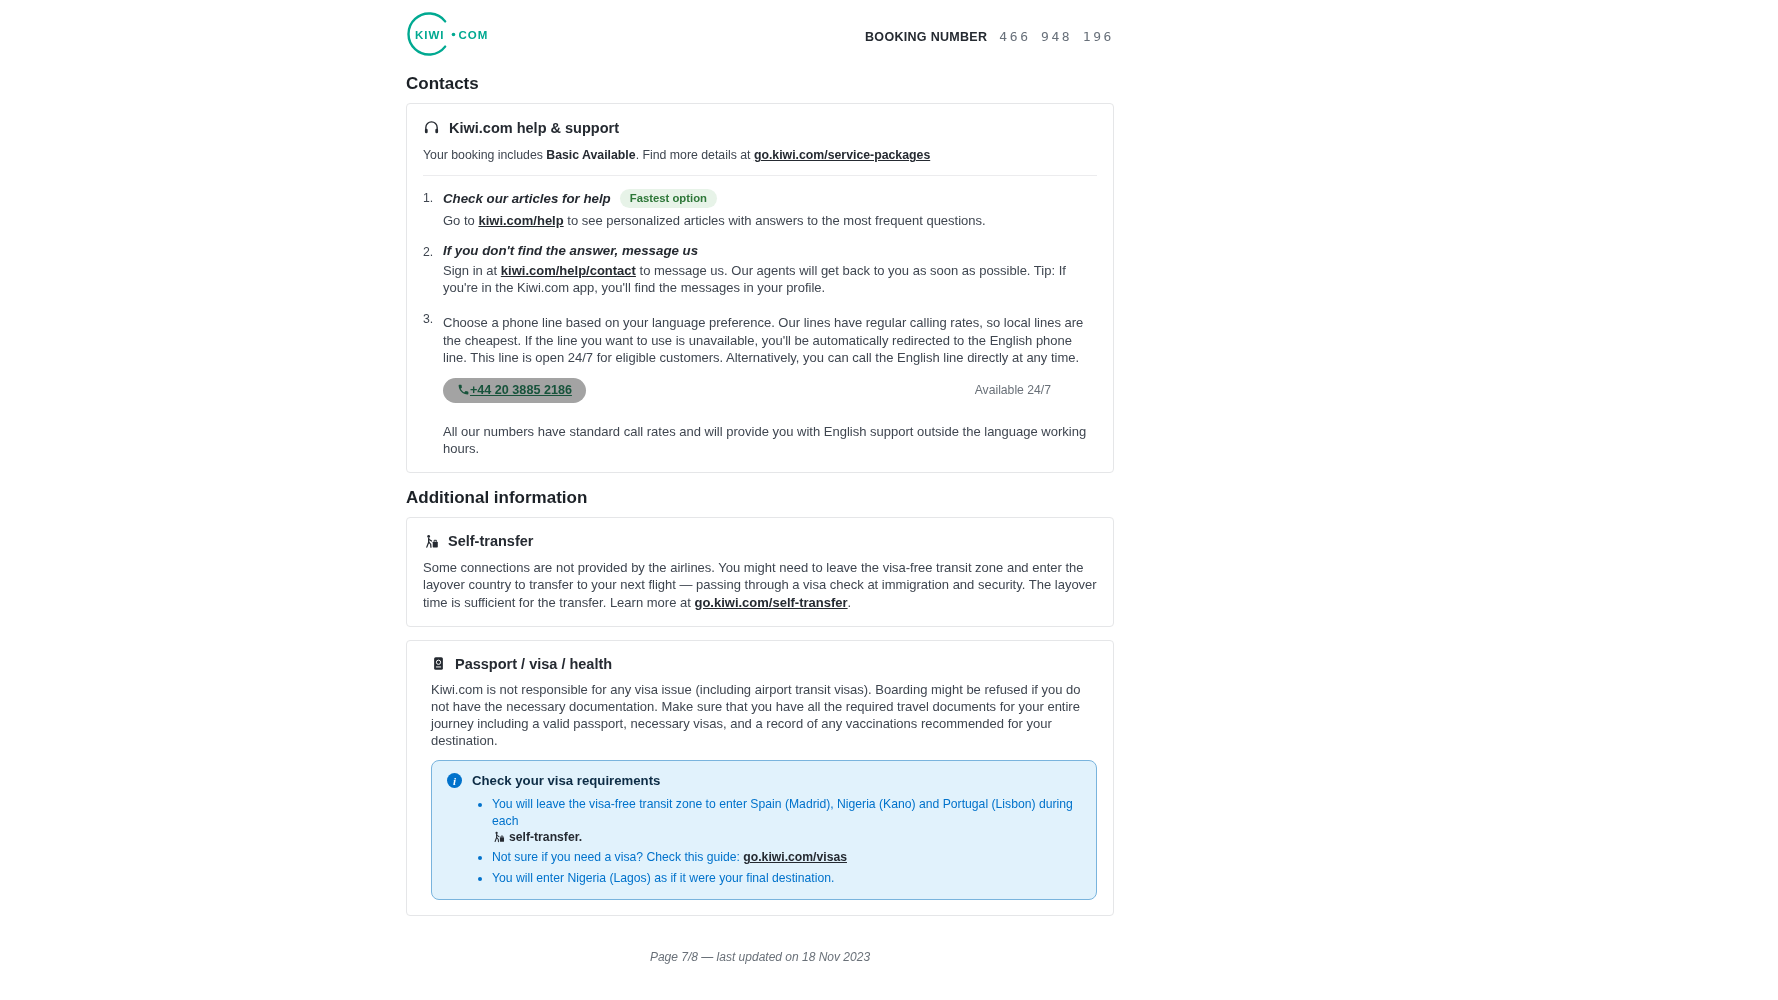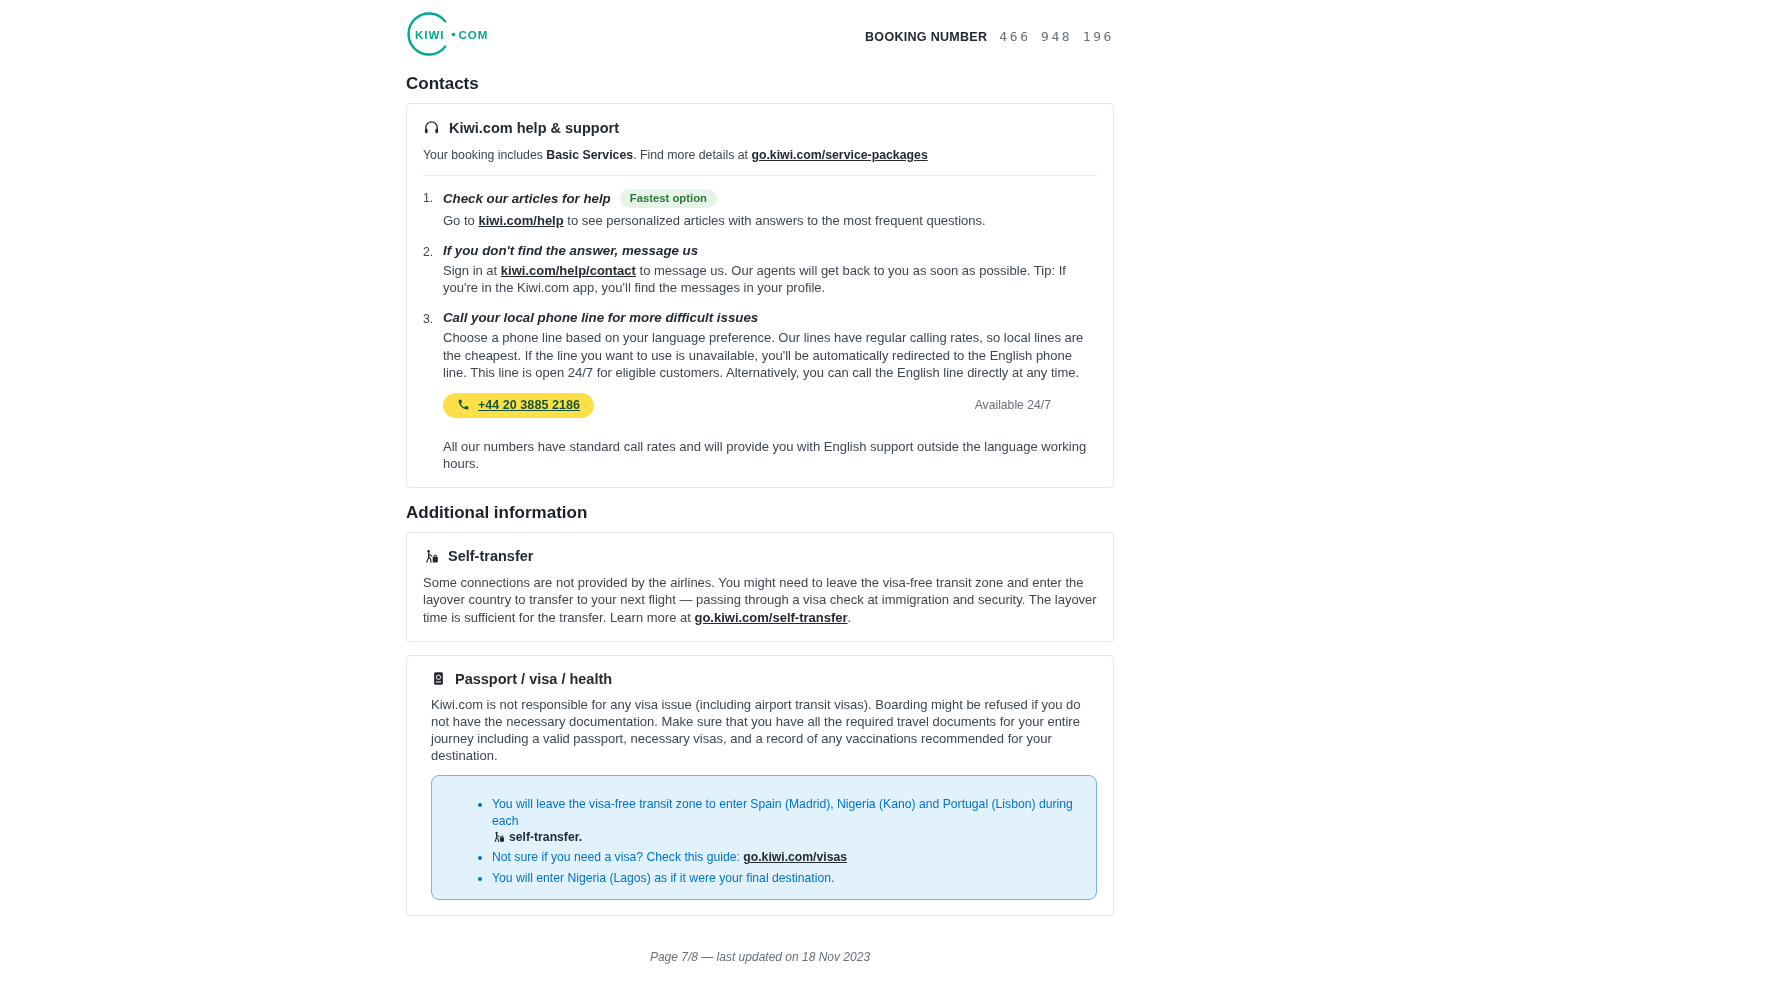--- a/index.html
+++ b/index.html
@@ -55,22 +55,22 @@
   }
   .step-body { margin-top: 4px; }
 
   
   .lang-block { margin-left: 20px; margin-top: 12px; }
   .lang-row { display: flex; align-items: center; gap: 8px; }
   .flag { width: 20px; height: 14px; border-radius: 2px; overflow: hidden; display: inline-flex; }
   .lang-name { font-size: 13.3px; font-weight: bold; color: #252a31; }
   .phone-row { display: flex; align-items: center; justify-content: space-between; margin-top: 7px; }
   .phone-pill {
-    display: inline-flex; align-items: center; gap: 8px;
-    background: #fde047; border-radius: 15px; padding: 5px 14px 6px; cursor: pointer;
+    display: inline-flex; align-items: center; 
+    background: #a3a3a3; border-radius: 15px; padding: 5px 14px 6px; cursor: pointer;
   }
   .phone-num { font-size: 12.6px; font-weight: bold; color: #17533b; text-decoration: underline; }
   .avail { font-size: 12.2px; color: #697078; margin-right: 46px; }
 
   
   .visa-box {
     margin-top: 11px; background: #e1f2fc; border: 1.5px solid #79b4dd;
     border-radius: 8px; padding: 12px 15px 13px;
   }
   .visa-head { display: flex; align-items: center; gap: 10px; }
@@ -121,21 +121,21 @@
           <svg width="17" height="17" viewBox="0 0 24 24">
             <path d="M4 17.5v-5.5a8 8 0 0 1 16 0v5.5" fill="none" stroke="#252a31" stroke-width="1.9" stroke-linecap="round"></path>
             <rect x="2.7" y="13.6" width="3.9" height="6.6" rx="1.95" fill="#252a31"></rect>
             <rect x="17.4" y="13.6" width="3.9" height="6.6" rx="1.95" fill="#252a31"></rect>
           </svg>
         </span>
         <span class="card-title">Kiwi.com help &amp; support</span>
       </div>
 
       <p class="intro">
-        <span>Your booking includes </span><b class="dk">Basic Services</b><span>. Find more details at </span><a class="lnk">go.kiwi.com/service-packages</a>
+        <span>Your booking includes </span><b class="dk">Basic Available</b><span>. Find more details at </span><a class="lnk">go.kiwi.com/service-packages</a>
       </p>
 
       <hr class="divider">
 
       <div class="step">
         <div class="step-num">1.</div>
         <div class="step-main">
           <div class="step-title-row">
             <span class="step-title">Check our articles for help</span>
             <span class="badge">Fastest option</span>
@@ -154,23 +154,20 @@
           </div>
           <p class="body-txt step-body">
             <span>Sign in at </span><a class="lnk">kiwi.com/help/contact</a><span> to message us. Our agents will get back to you as soon as possible. Tip: If you're in the Kiwi.com app, you'll find the messages in your profile.</span>
           </p>
         </div>
       </div>
 
       <div class="step">
         <div class="step-num">3.</div>
         <div class="step-main">
-          <div class="step-title-row">
-            <span class="step-title">Call your local phone line for more difficult issues</span>
-          </div>
           <p class="body-txt step-body">Choose a phone line based on your language preference. Our lines have regular calling rates, so local lines are the cheapest. If the line you want to use is unavailable, you'll be automatically redirected to the English phone line. This line is open 24/7 for eligible customers. Alternatively, you can call the English line directly at any time.</p>
         </div>
       </div>
 
       <div class="lang-block">
         <div class="phone-row">
           <span class="phone-pill">
             <span class="icon">
               <svg width="13" height="13" viewBox="0 0 24 24">
                 <path d="M6.62 10.79c1.44 2.83 3.76 5.14 6.59 6.59l2.2-2.21c.27-.27.67-.36 1.02-.24 1.12.37 2.33.57 3.57.57.55 0 1 .45 1 1V20c0 .55-.45 1-1 1-9.39 0-17-7.61-17-17 0-.55.45-1 1-1h3.5c.55 0 1 .45 1 1 0 1.25.2 2.45.57 3.57.11.35.03.74-.25 1.02l-2.2 2.2z" fill="#17533b"></path>
@@ -215,20 +212,24 @@
             <rect x="5" y="2" width="14" height="20" rx="2.5" fill="#252a31"></rect>
             <circle cx="12" cy="10" r="3.4" fill="none" stroke="#ffffff" stroke-width="1.6"></circle>
             <path d="M8.5 17.5h7" stroke="#ffffff" stroke-width="1.6" stroke-linecap="round"></path>
           </svg>
         </span>
         <span class="card-title">Passport / visa / health</span>
       </div>
       <p class="body-txt" style="margin-top:9px;">Kiwi.com is not responsible for any visa issue (including airport transit visas). Boarding might be refused if you do not have the necessary documentation. Make sure that you have all the required travel documents for your entire journey including a valid passport, necessary visas, and a record of any vaccinations recommended for your destination.</p>
 
       <div class="visa-box">
+        <div class="visa-head">
+          <span class="info-i"></span>
+          <span class="visa-title">Check your visa requirements</span>
+        </div>
         <ul class="visa-list">
           <li>
             <span>You will leave the visa-free transit zone to enter Spain (Madrid), Nigeria (Kano) and Portugal (Lisbon) during each</span><br>
             <span class="st-inline icon">
               <svg width="13" height="12" viewBox="0 0 24 22">
                 <circle cx="8.5" cy="3.4" r="2.1" fill="#252a31"></circle>
                 <g stroke="#252a31" stroke-width="1.9" fill="none" stroke-linecap="round">
                   <path d="M8.5 6v6"></path>
                   <path d="M8.5 12l-2.8 7.4"></path>
                   <path d="M8.5 12l3 3 .4 4.6"></path>

